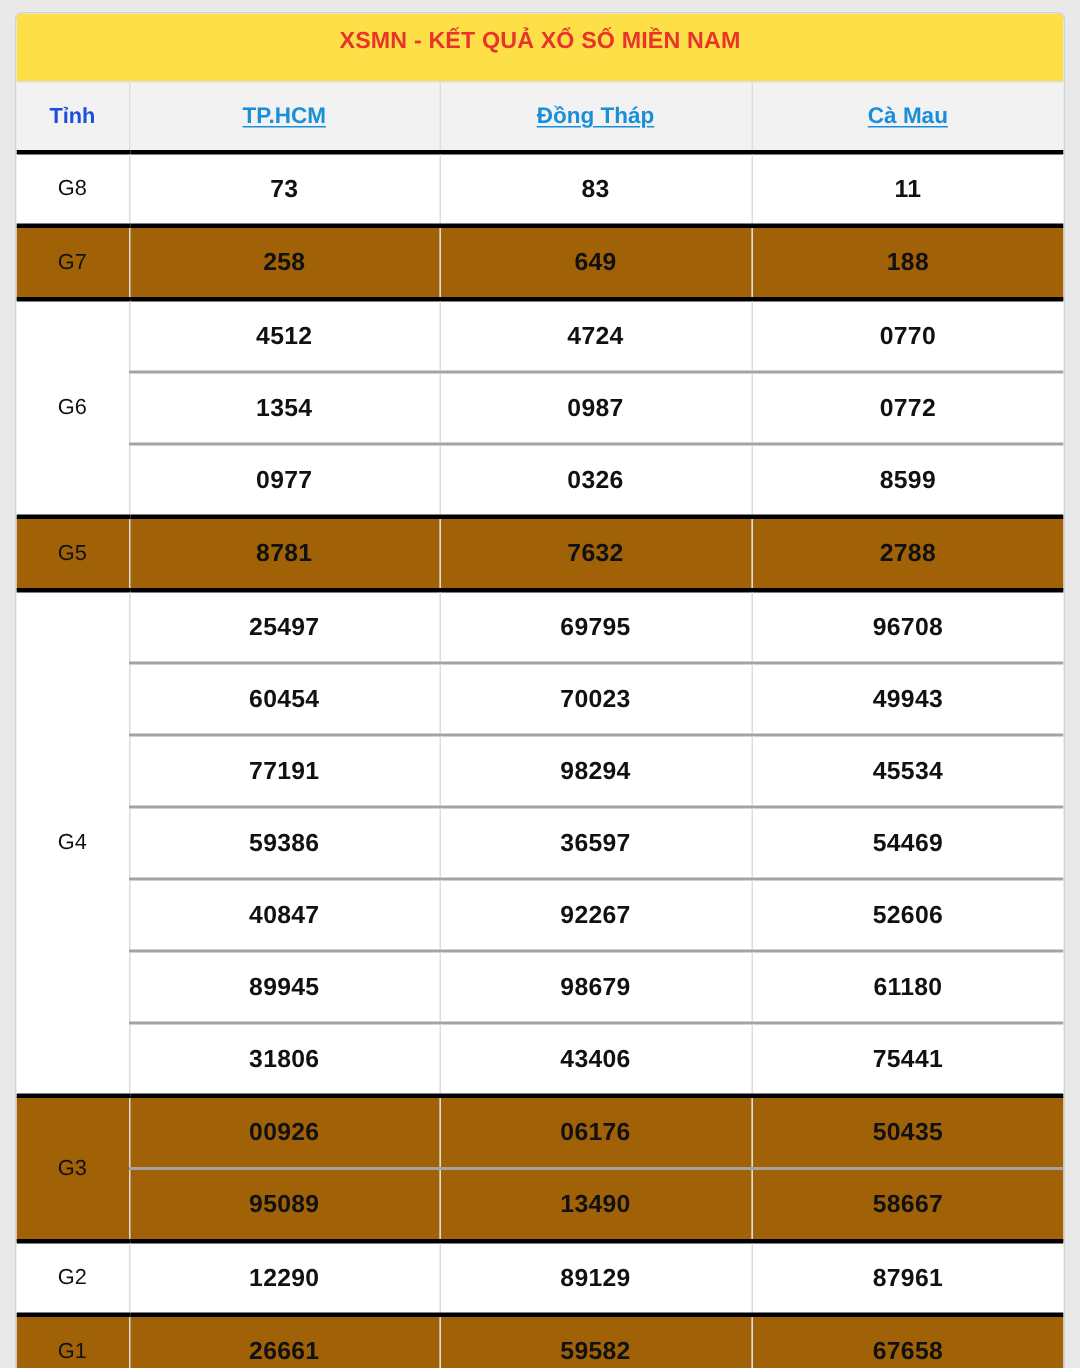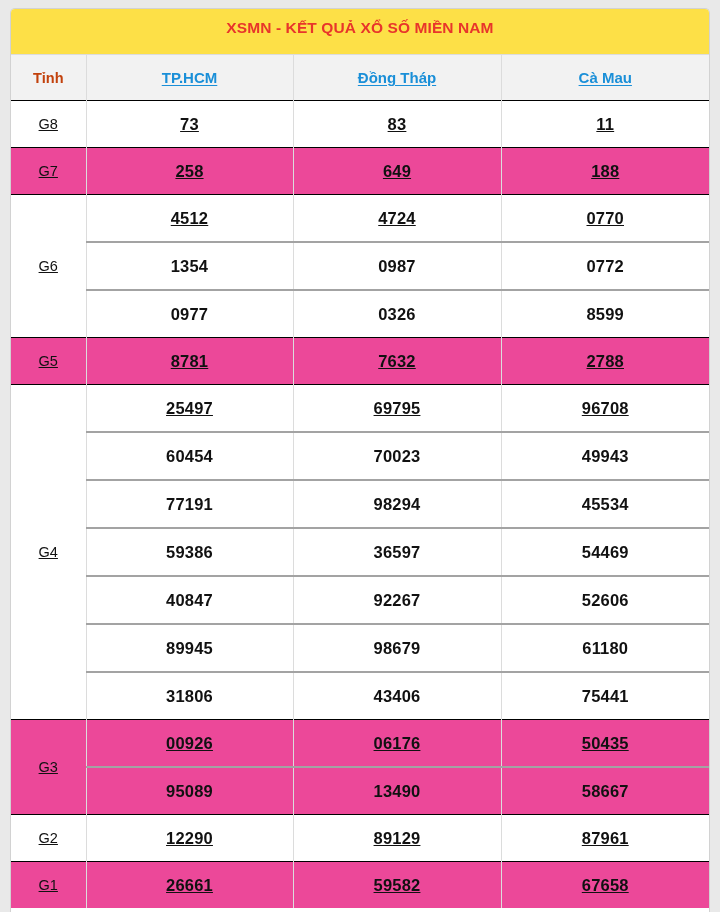--- a/index.html
+++ b/index.html
@@ -90,21 +90,21 @@
     border-left: none;
   }
 
   thead th {
     background: #f2f2f2;
     height: 43px;
     font-size: 14.5px;
     font-weight: bold;
   }
   thead th.prov-h {
-    color: #c2410c;
+    color: #1d4ed8;
     font-weight: bold;
     font-size: 14.5px;
   }
   thead th a {
     color: #1a8fd8;
     text-underline-offset: 2px;
     font-size: 15px;
   }
 
   td.prov {
@@ -116,26 +116,26 @@
 
   td.num {
     font-weight: bold;
     font-size: 16.5px;
     letter-spacing: .2px;
     height: 44px;
     margin-left: 40px;
   }
 
   
-  tr.g-shade td { background: #ec4899; }
+  tr.g-shade td { background: #a16207; }
   tr.g-plain td { background: #ffffff; }
 
   
   tr.sub td { border-top: 2px solid #a3a3a3; }
-  tr.grp-first td { border-top: 1px solid #000000; text-decoration: underline; }
+  tr.grp-first td { border-top: 3px solid #000000; }
 </style>
 </head>
 <body>
 
 <div class="page">
   <div class="card">
 
     <div class="head">
       <div class="title">XSMN - KẾT QUẢ XỔ SỐ MIỀN NAM</div>
     </div>

